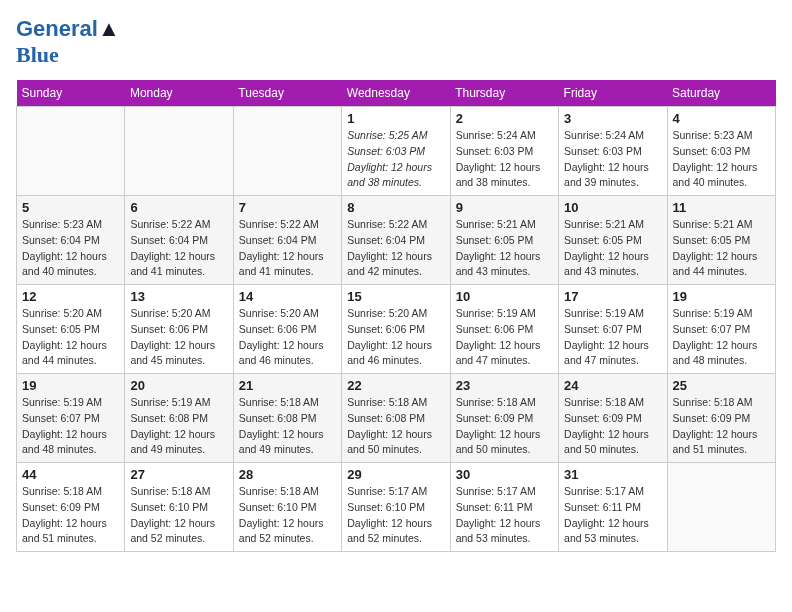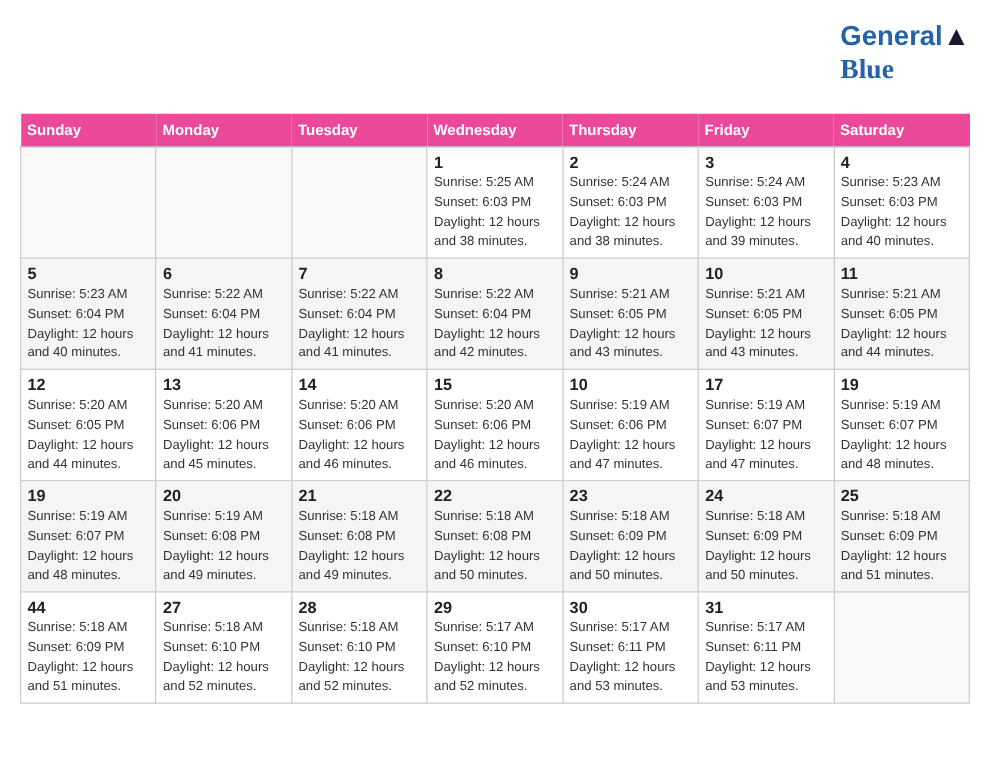--- a/index.html
+++ b/index.html
@@ -5,23 +5,23 @@
     * { box-sizing: border-box; margin: 0; padding: 0; }
     body {
       font-family: Arial, sans-serif;
       background: #fff;
       width: 792px;
       min-height: 612px;
       padding: 16px;
     }
     .header {
       display: flex;
-      justify-content: flex-end;
+      justify-content: flex-start;
       align-items: flex-start;
-      margin-bottom: 23px;
+      margin-bottom: 12px;
     }
     .logo {
       display: flex;
       flex-direction: column;
       align-items: flex-start;
     }
     .logo-text {
       font-size: 22px;
       font-weight: bold;
       color: #1a1a2e;
@@ -40,26 +40,26 @@
     .subtitle {
       font-size: 16px;
       color: #333;
     }
     table {
       width: 100%;
       border-collapse: collapse;
       font-size: 11px;
     }
     thead tr th {
-      background-color: #ec4899;
+      background-color: #a21caf;
       color: #fff;
       text-align: left;
       padding: 6px 5px;
       font-size: 12px;
-      font-weight: bold;
+      font-weight: normal;
     }
     tbody tr td {
       border: 1px solid #ccc;
       padding: 4px 5px;
       vertical-align: top;
       min-height: 70px;
       background: #fff;
     }
     tbody tr:nth-child(even) td {
       background: #f5f5f5;
@@ -107,21 +107,21 @@
         <th>Saturday</th>
       </tr>
   </thead>
   <tbody id="calendar-body">
   <tr>
         <td class="empty-cell"></td>
         <td class="empty-cell"></td>
         <td class="empty-cell"></td>
         <td>
           <div class="day-num">1</div>
-          <div class="day-info" style="white-space: pre-line;">Sunrise: 5:25 AM
+          <div class="day-info" style="white-space: pre-line; font-style: italic;">Sunrise: 5:25 AM
 Sunset: 6:03 PM
 Daylight: 12 hours
 and 38 minutes.</div>
         </td>
         <td>
           <div class="day-num">2</div>
           <div class="day-info" style="white-space: pre-line;">Sunrise: 5:24 AM
 Sunset: 6:03 PM
 Daylight: 12 hours
 and 38 minutes.</div>

